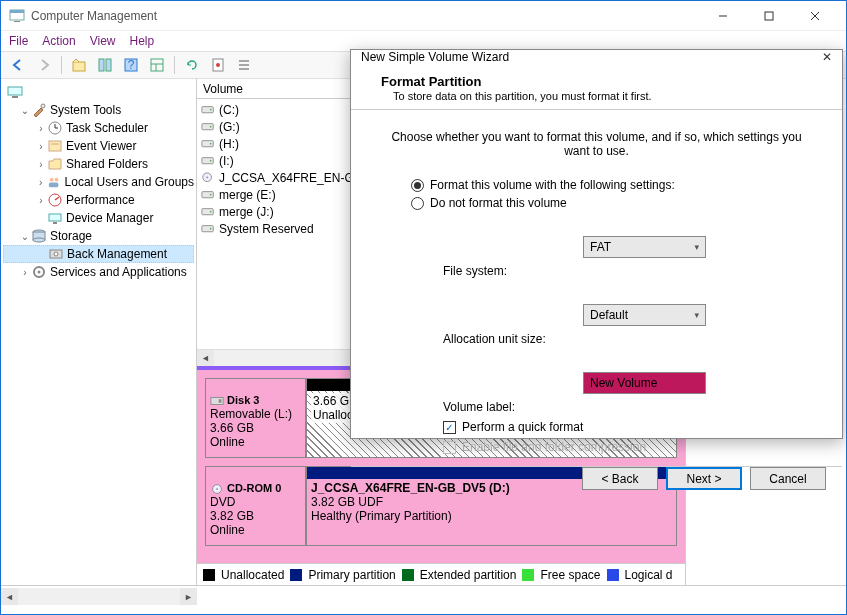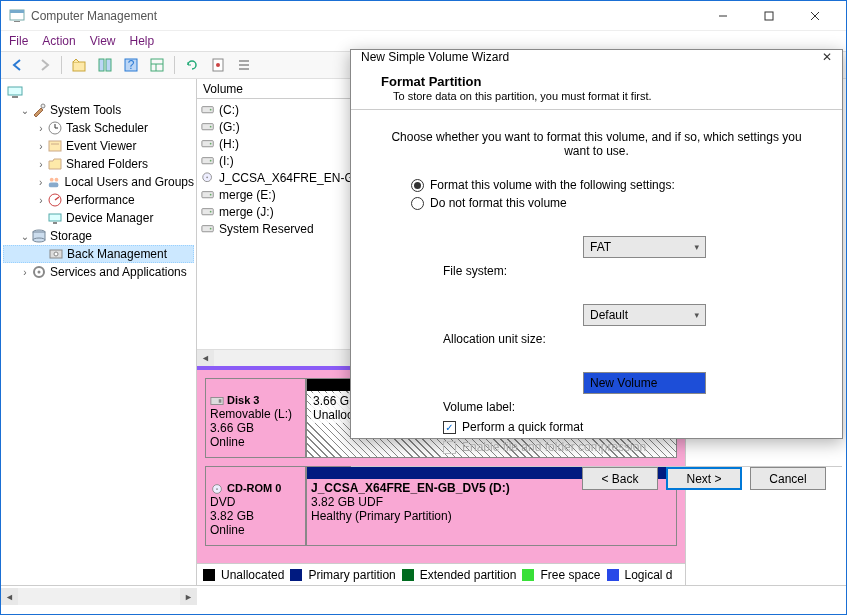--- a/index.html
+++ b/index.html
@@ -67,21 +67,21 @@
 .dlg-head b { font-size: 13px; }
 .dlg-head .sub { font-size: 11px; padding-left: 12px; }
 .dlg-body { flex:1; padding: 20px 40px 10px 40px; font-size: 12px; }
 .dlg-body .prompt { text-align:center; margin-bottom: 20px; }
 .radio-row { display:flex; align-items:center; gap:6px; margin: 4px 20px; }
 .radio { width:13px; height:13px; border:1px solid #333; border-radius:50%; display:flex; align-items:center; justify-content:center; }
 .radio.sel::after { content:""; width:7px; height:7px; background:#333; border-radius:50%; }
 .form-row { display:flex; align-items:center; margin: 6px 0 6px 52px; }
 .form-row label { width: 140px; margin-top: 48px; }
 .combo, .txt { width: 123px; height: 22px; border:1px solid #888; background:#e8e8e8; padding: 2px 6px; display:flex; align-items:center; justify-content:space-between; font-size:12px; }
-.txt { background:#1d4ed8; }
+.txt { background:#be185d; }
 .chk-row { display:flex; align-items:center; gap:6px; margin: 6px 0 2px 52px; }
 .chk { width:13px; height:13px; border:1px solid #333; display:flex; align-items:center; justify-content:center; font-size:10px; color:#0066cc; }
 .disabled { color: #aaa; }
 .disabled .chk { border-color: #bbb; }
 .dlg-foot { height: 46px; border-top: 1px solid #ccc; display:flex; align-items:center; justify-content:flex-end; gap:8px; padding: 0 16px; }
 .dbtn { width: 76px; height: 23px; border:1px solid #888; background:#e8e8e8; font-size:12px; display:flex; align-items:center; justify-content:center; }
 .dbtn.primary { border:2px solid #0078d7; background:#e8e8e8; }
 
 svg { display:block; }
 </style>

